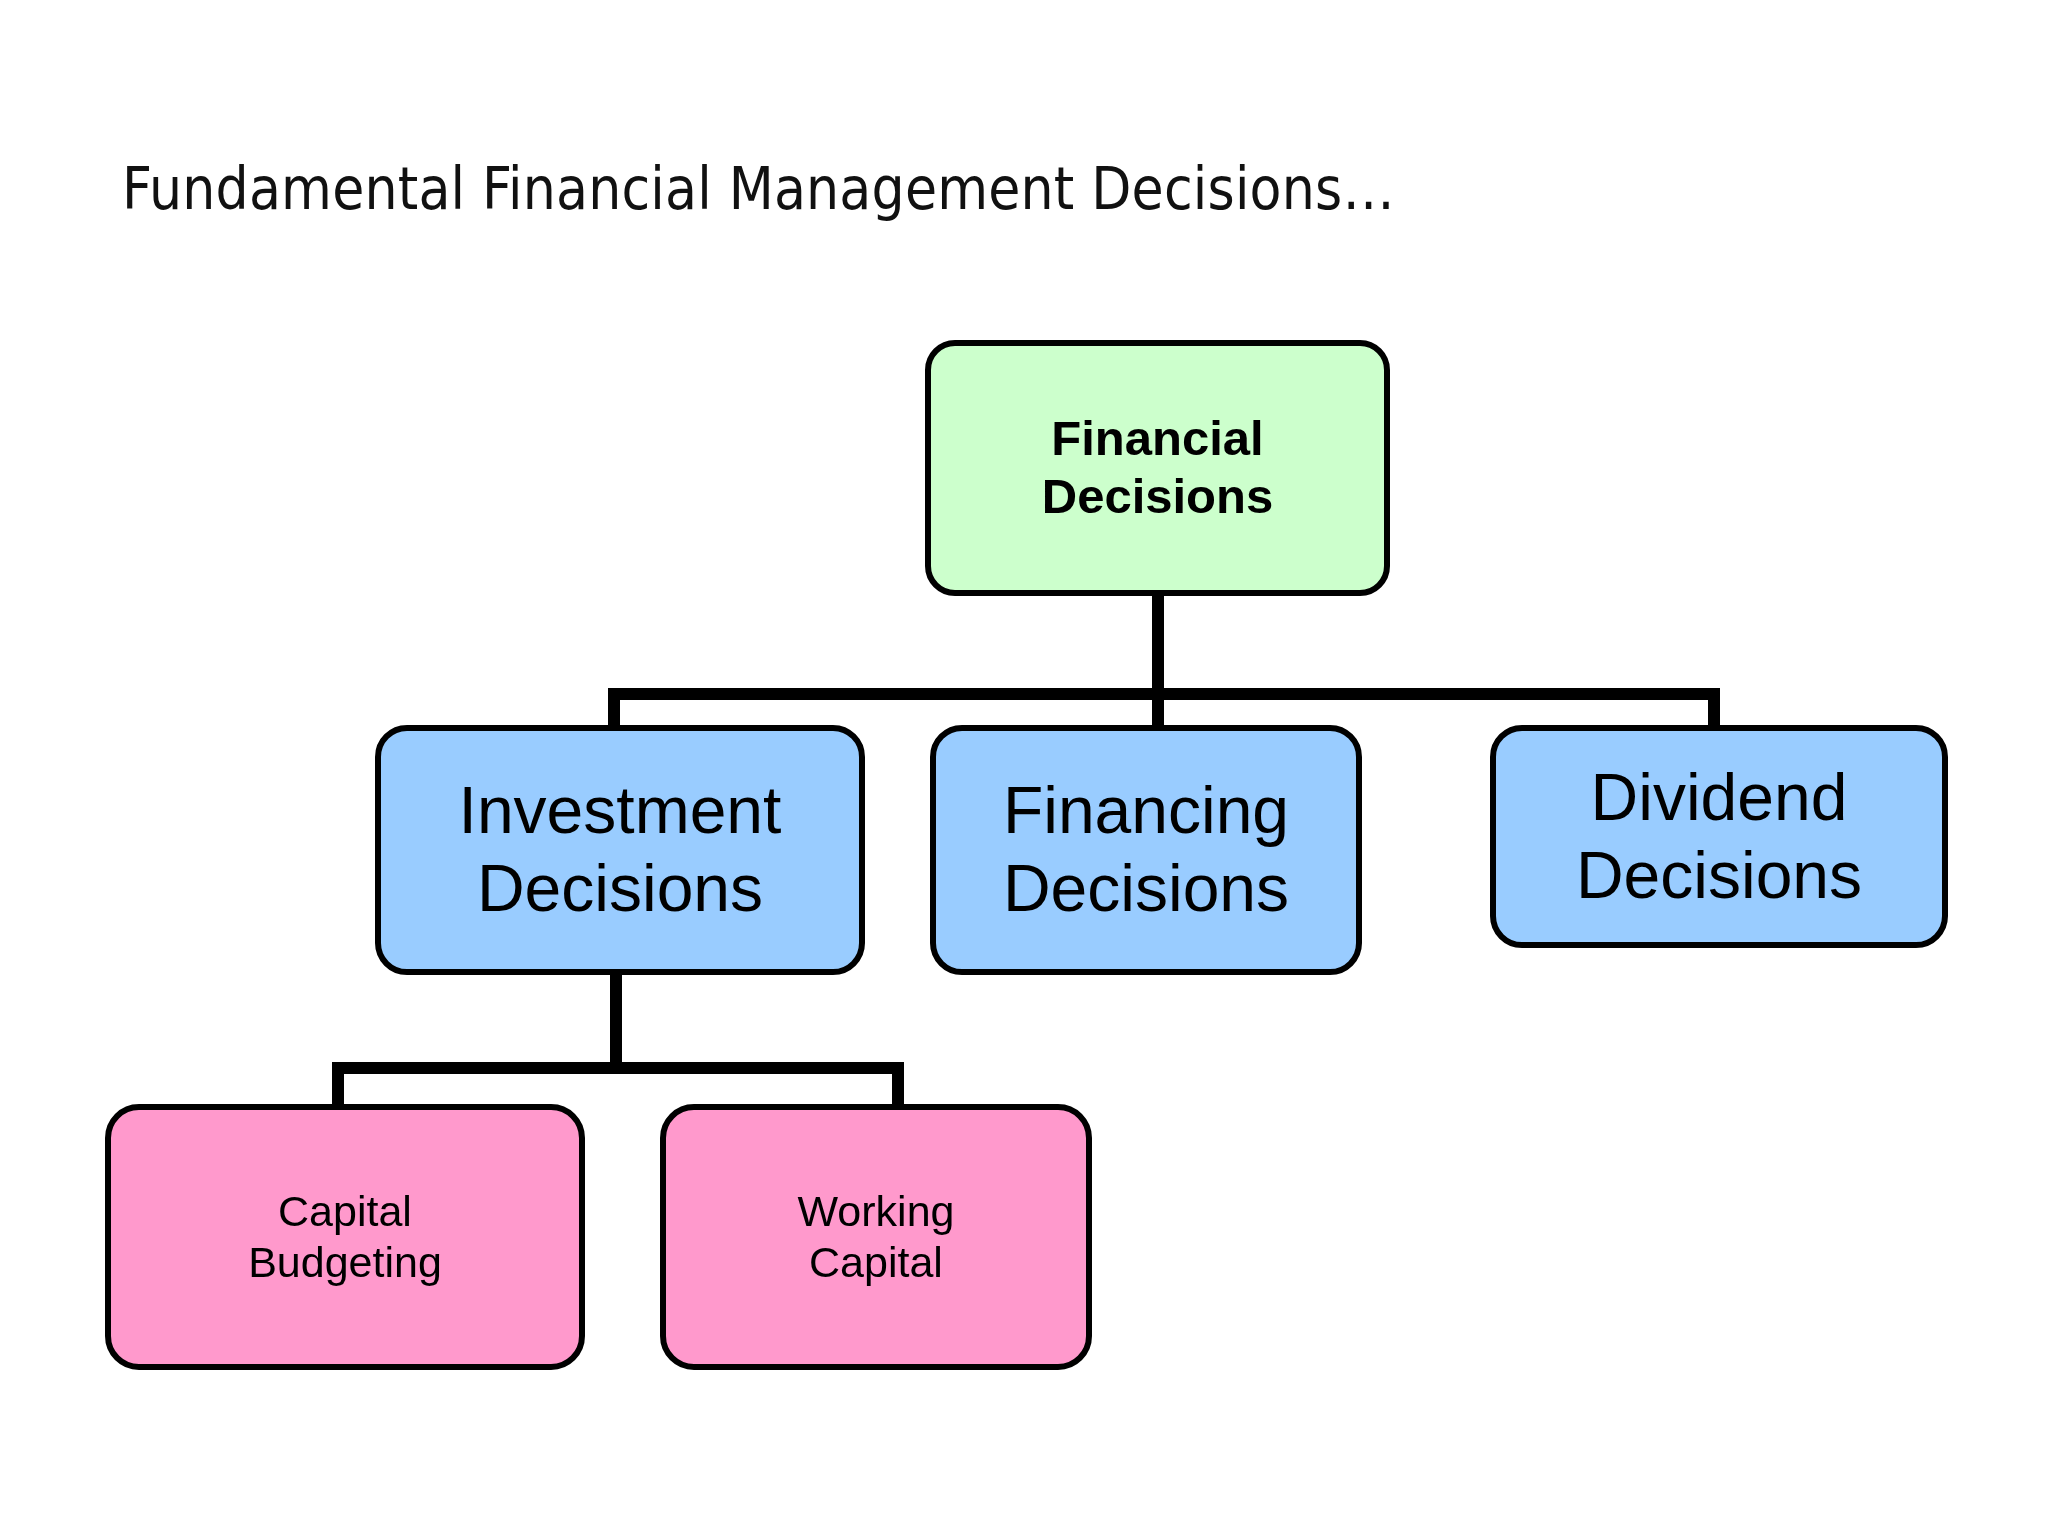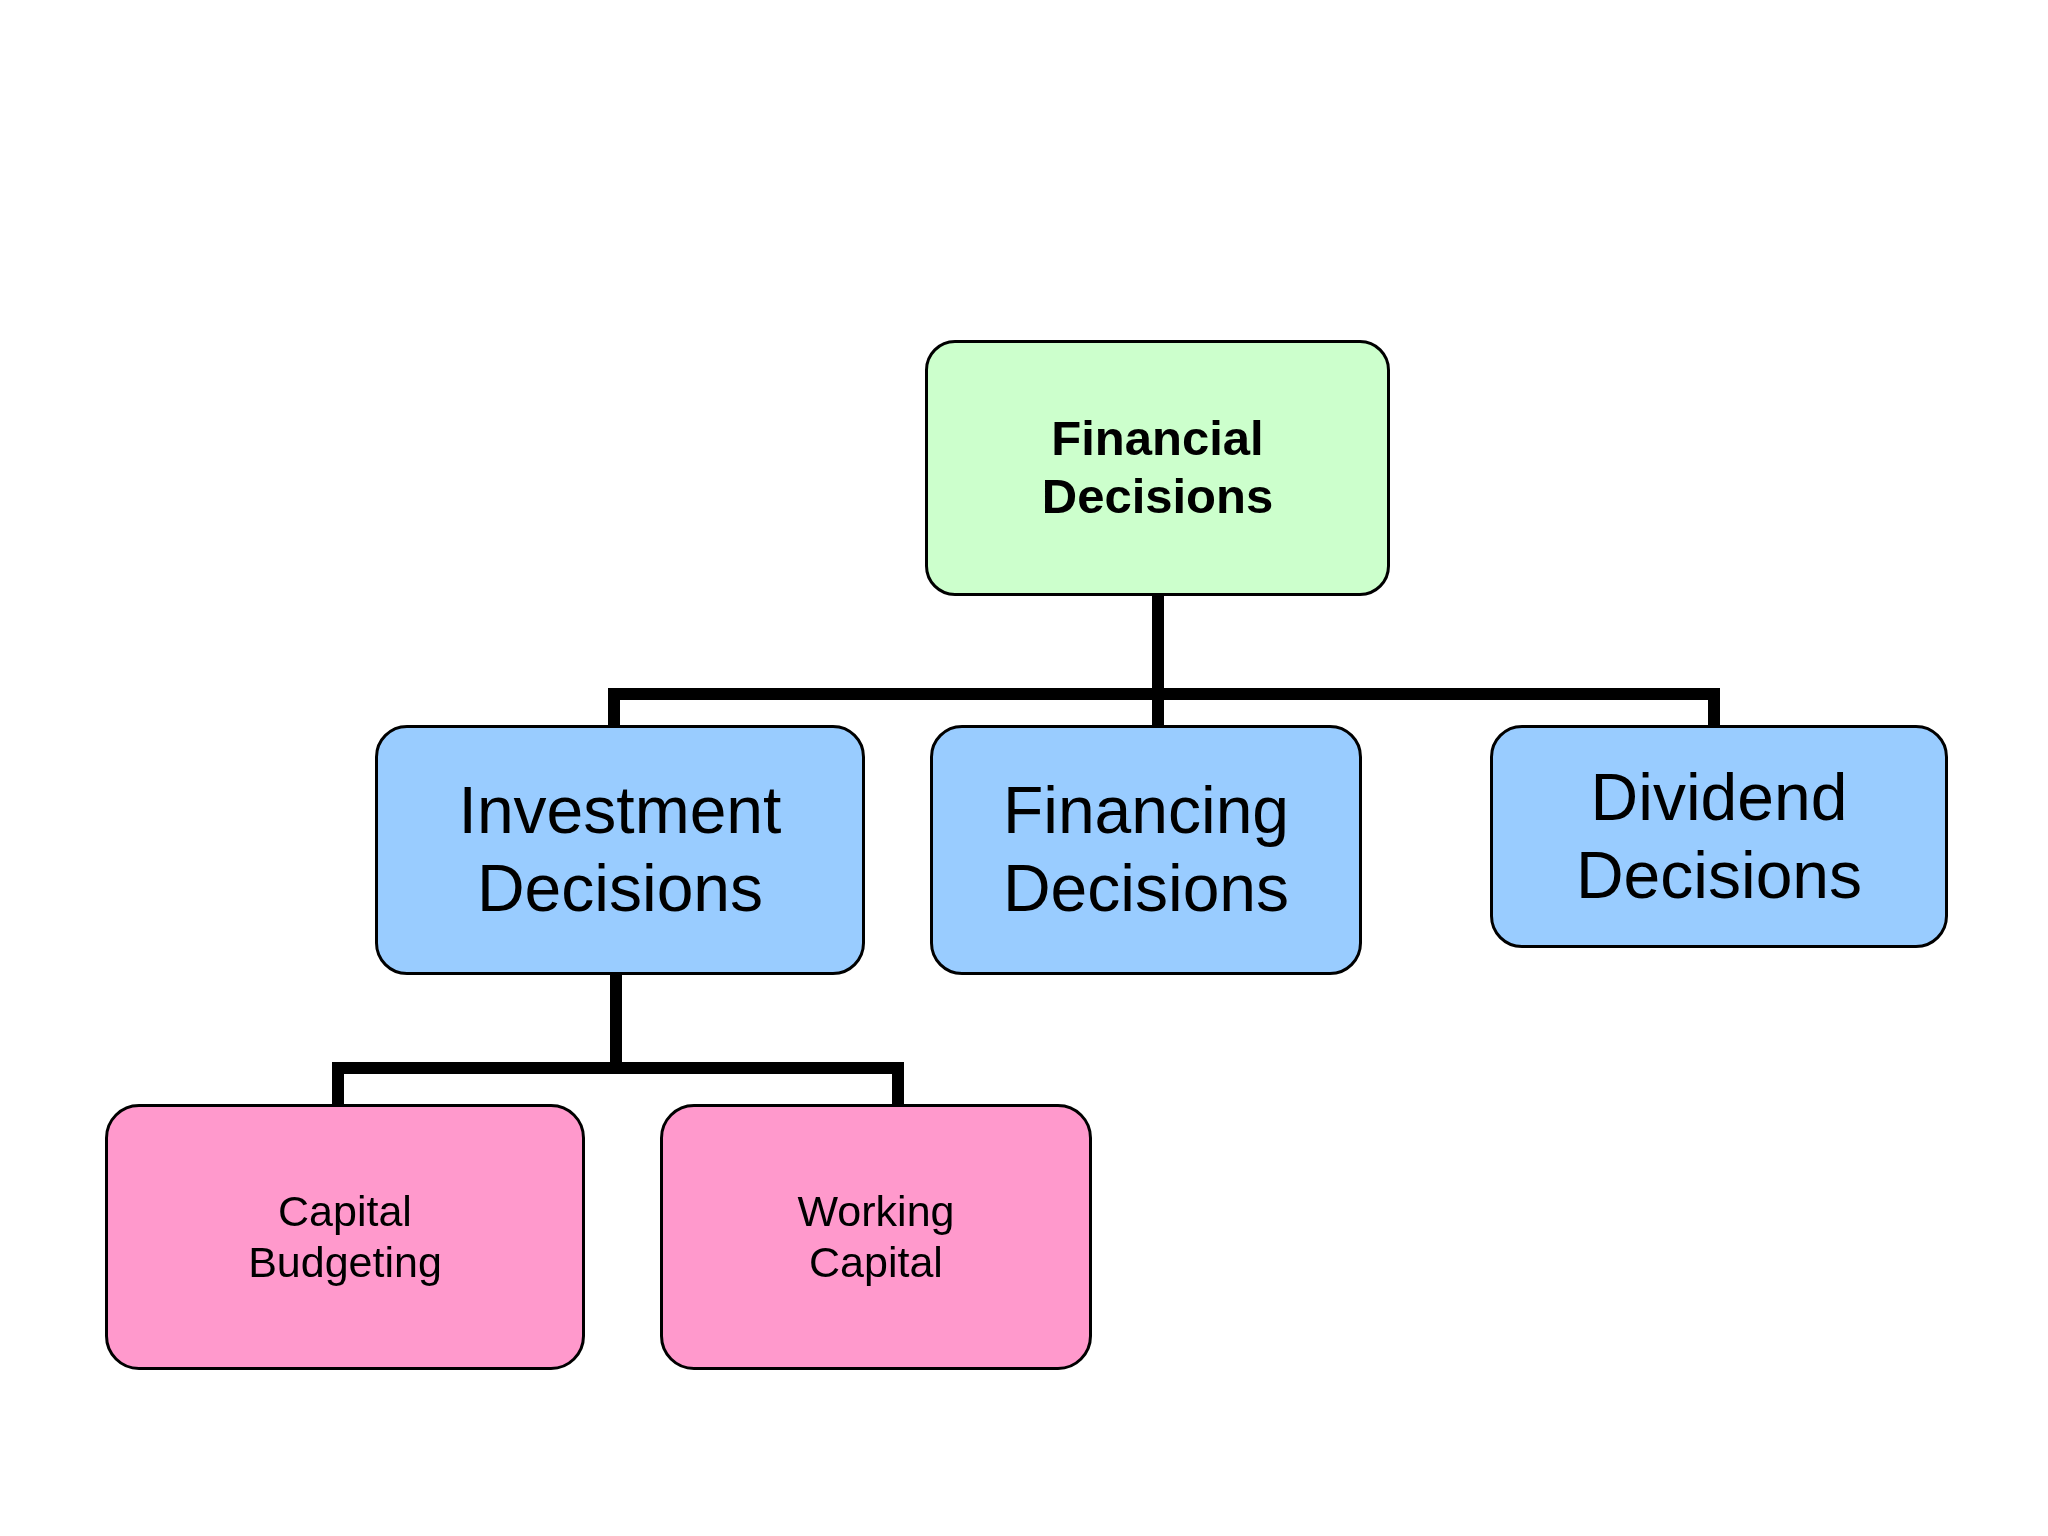--- a/index.html
+++ b/index.html
@@ -36,21 +36,21 @@
   
   .link {
     position: absolute;
     background: #000000;
   }
 
   
   .node {
     position: absolute;
     box-sizing: border-box;
-    border: 3px solid #000000;
+    border: 6px solid #000000;
     border-radius: 34px;
     display: flex;
     align-items: center;
     justify-content: center;
     text-align: center;
     color: #000000;
     font-family: "Liberation Sans", sans-serif;
     line-height: 1.18;
     z-index: 5;
   }
@@ -74,20 +74,21 @@
     font-size: 43px;
     font-weight: normal;
     border-radius: 34px;
   }
 </style>
 </head>
 <body>
 
 <div id="slide">
 
+  <div id="slide-title">Fundamental Financial Management Decisions…</div>
 
   <div class="link" style="left:1152px; top:592px; width:12px; height:100px;"></div>
 
   <div class="link" style="left:608px; top:688px; width:1112px; height:12px;"></div>
 
   <div class="link" style="left:608px; top:688px; width:12px; height:42px;"></div>
 
   <div class="link" style="left:1152px; top:688px; width:12px; height:42px;"></div>
 
   <div class="link" style="left:1708px; top:688px; width:12px; height:42px;"></div>

